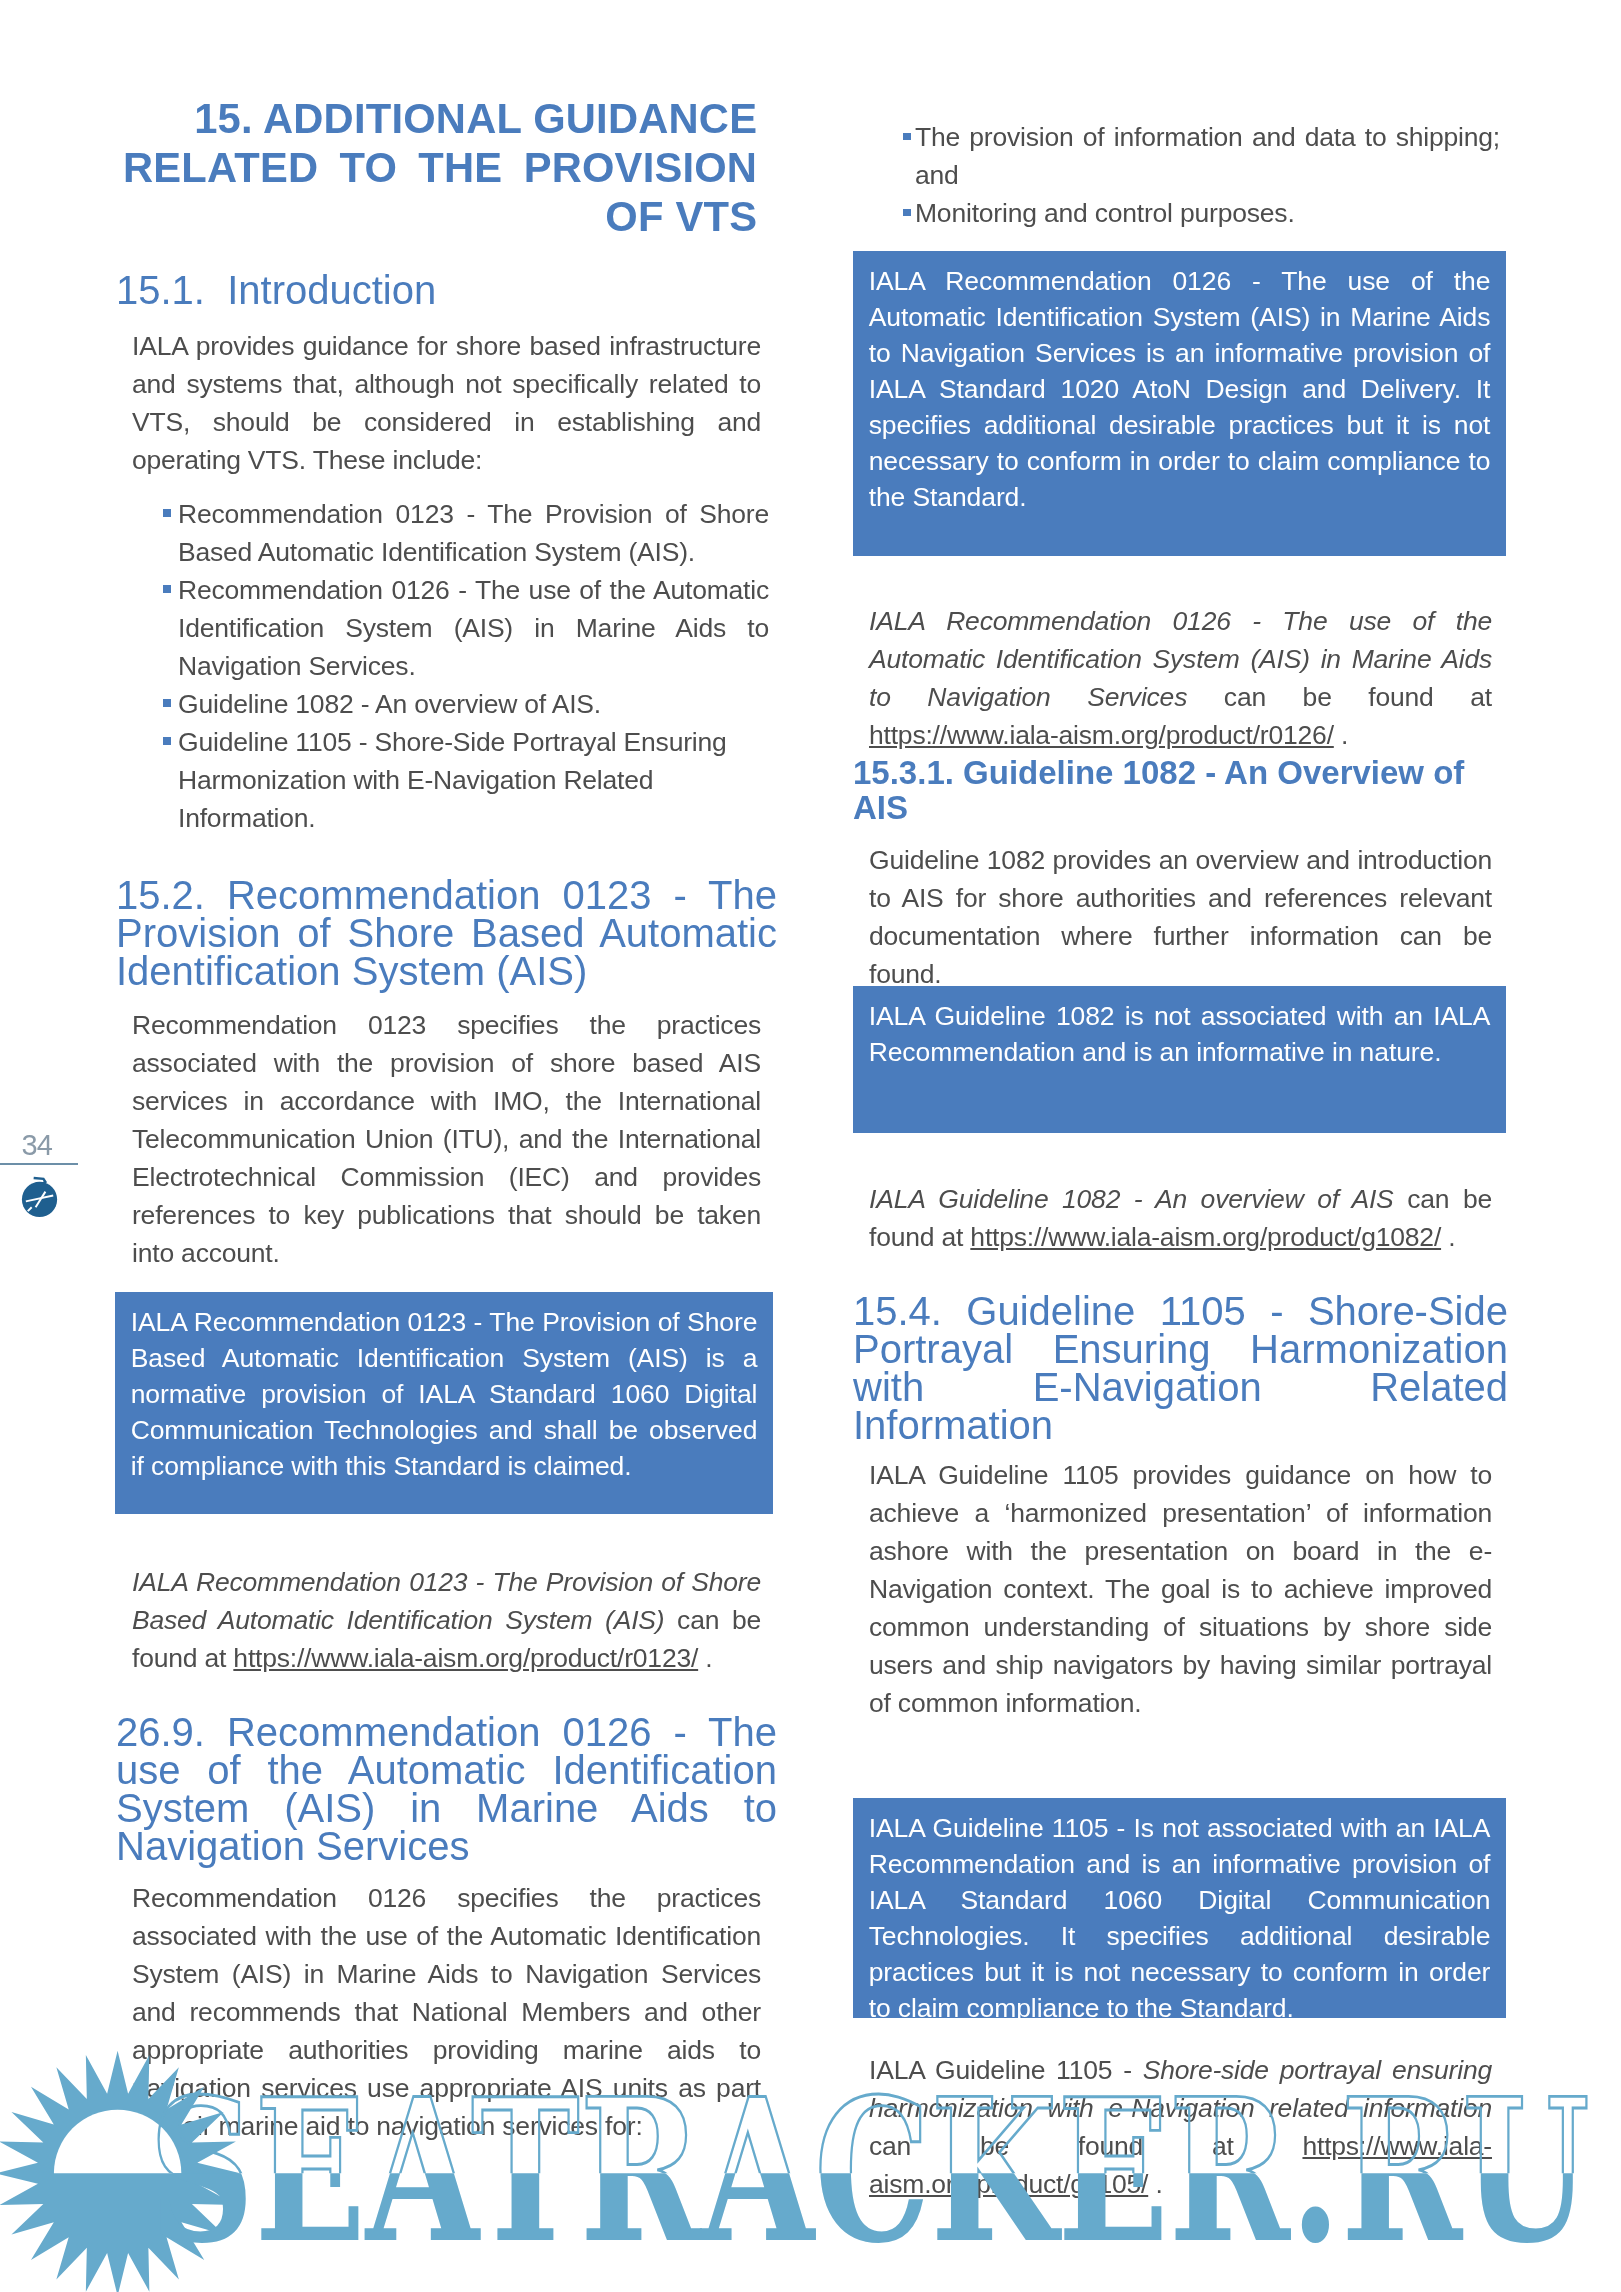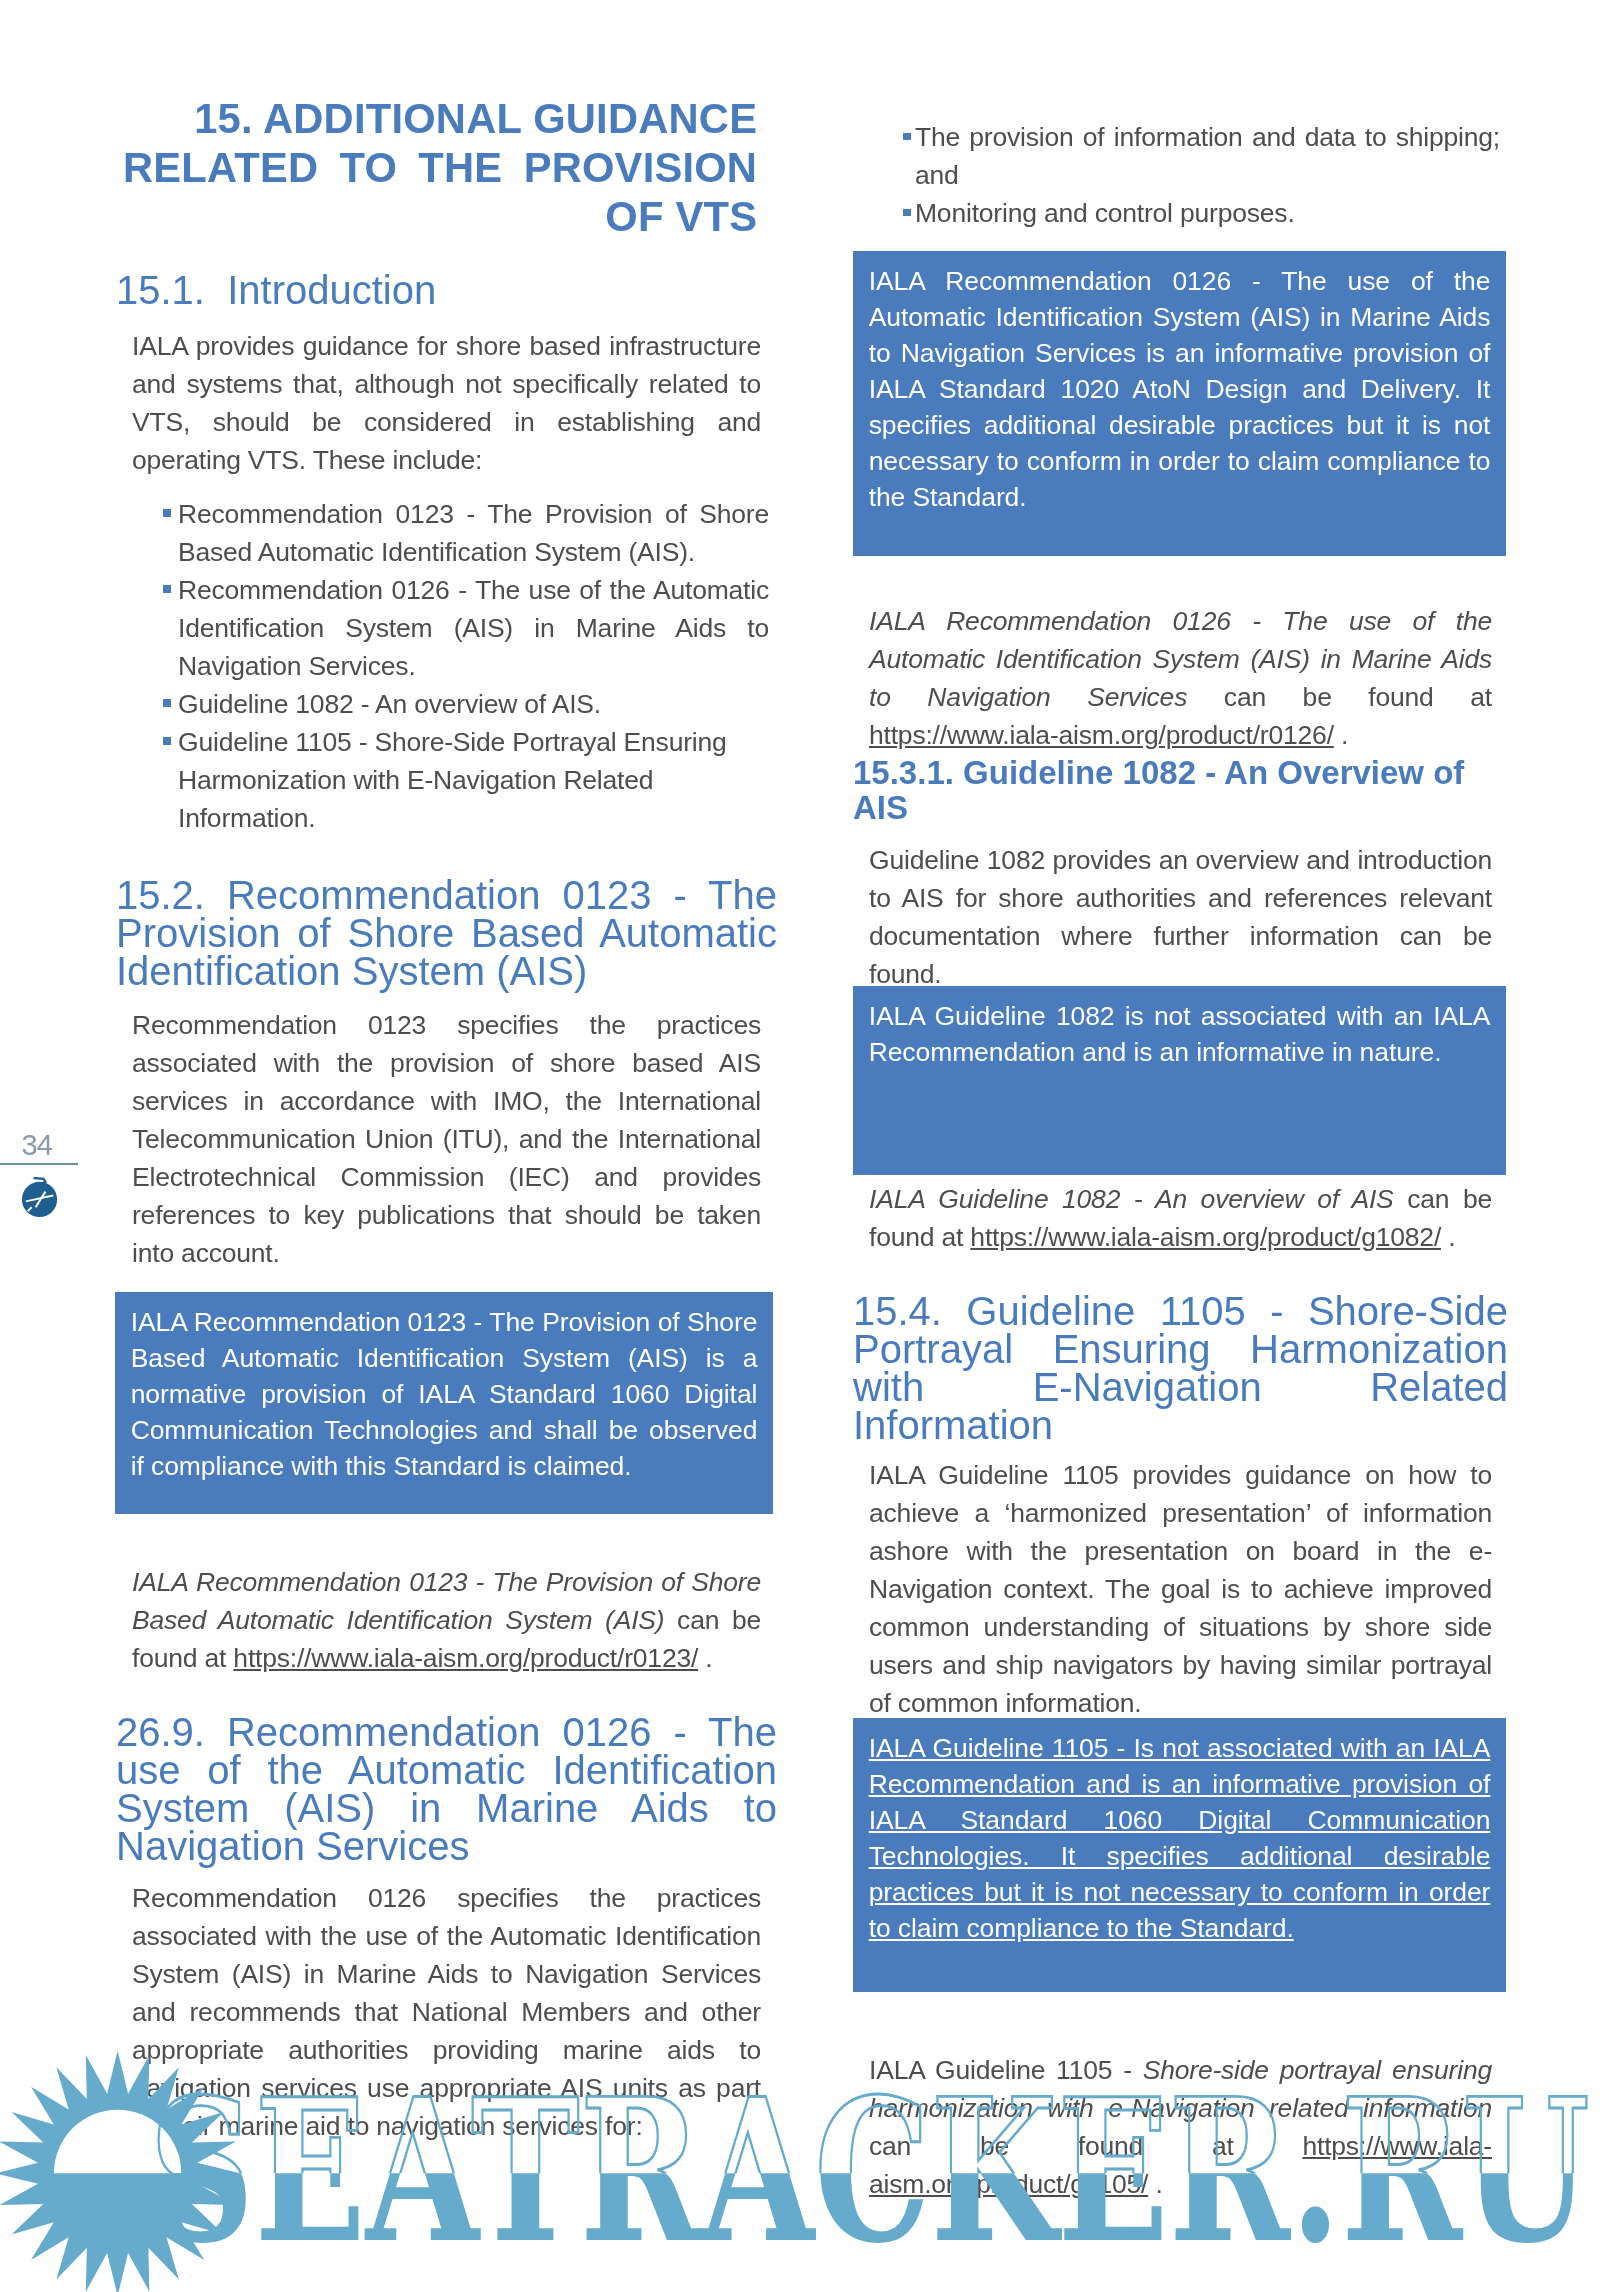--- a/index.html
+++ b/index.html
@@ -101,34 +101,34 @@
   <p class="p">
     <i>IALA Recommendation 0126 - The use of the Automatic Identification System (AIS) in Marine Aids to Navigation Services</i><span> can be found at </span><span class="link">https://www.iala-aism.org/product/r0126/</span><span> .</span>
   </p>
 </div>
 
 <div class="col col-right abs" style="top:755px;">
   <h3 class="h3">15.3.1. Guideline 1082 - An Overview of AIS</h3>
   <p class="p" style="margin-top:15.7px;">Guideline 1082 provides an overview and introduction to AIS for shore authorities and references relevant documentation where further information can be found.</p>
 </div>
 
-<div class="box" style="left:853px; top:986px; width:653px; height:189px;">IALA Guideline 1082 is not associated with an IALA Recommendation and is an informative in nature.</div>
+<div class="box" style="left:853px; top:986px; width:653px; height:147px;">IALA Guideline 1082 is not associated with an IALA Recommendation and is an informative in nature.</div>
 
 <div class="col col-right abs" style="top:1164px;">
   <p class="p">
     <i>IALA Guideline 1082 - An overview of AIS</i><span> can be found at </span><span class="link">https://www.iala-aism.org/product/g1082/</span><span> .</span>
   </p>
 </div>
 
 <div class="col col-right abs" style="top:1292px;">
   <h2 class="h2">15.4.  Guideline 1105 - Shore-Side Portrayal Ensuring Harmonization with E-Navigation Related Information</h2>
   <p class="p" style="margin-top:11.8px;">IALA Guideline 1105 provides guidance on how to achieve a ‘harmonized presentation’ of information ashore with the presentation on board in the e-Navigation context. The goal is to achieve improved common understanding of situations by shore side users and ship navigators by having similar portrayal of common information.</p>
 </div>
 
-<div class="box" style="left:853px; top:1718px; width:653px; height:274px;text-decoration:underline;">IALA Guideline 1105 - Is not associated with an IALA Recommendation and is an informative provision of IALA Standard 1060 Digital Communication Technologies. It specifies additional desirable practices but it is not necessary to conform in order to claim compliance to the Standard.</div>
+<div class="box" style="left:853px; top:1798px; width:653px; height:220px;">IALA Guideline 1105 - Is not associated with an IALA Recommendation and is an informative provision of IALA Standard 1060 Digital Communication Technologies. It specifies additional desirable practices but it is not necessary to conform in order to claim compliance to the Standard.</div>
 
 <div class="col col-right abs" style="top:2035px;">
   <p class="p">
     <span>IALA Guideline 1105 - </span><i>Shore-side portrayal ensuring harmonization with e-Navigation related information</i><span> can be found at </span><span class="link">https://www.iala-aism.org/product/g1105/</span><span> .</span>
   </p>
 </div>
 
 <div class="page-num">34</div>
 <div class="page-rule"></div>
 <svg class="logo-icon" viewBox="0 0 46 46">

